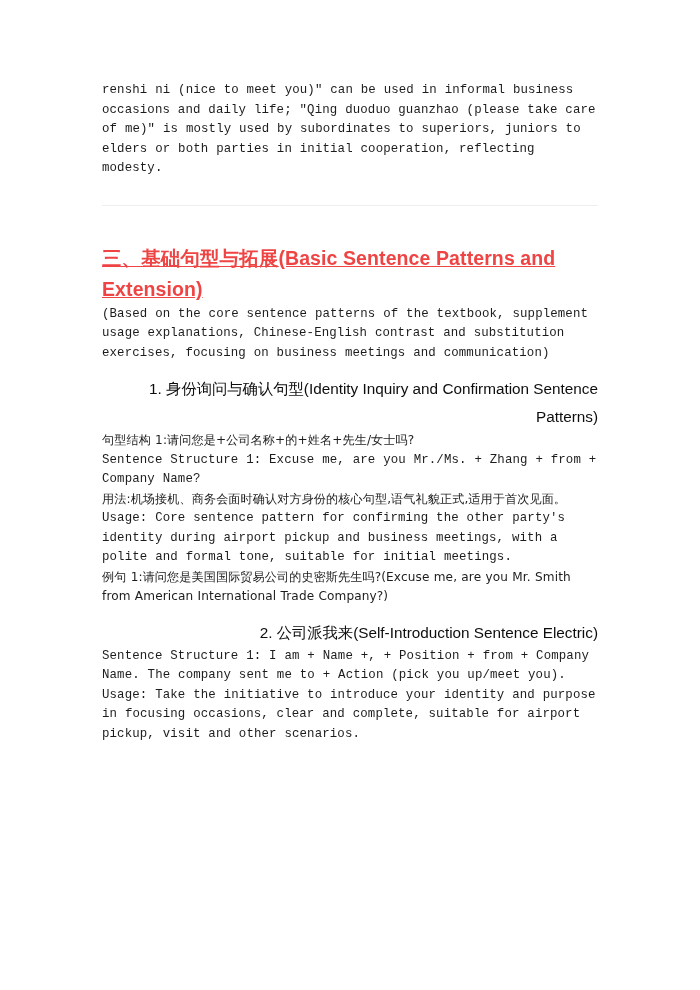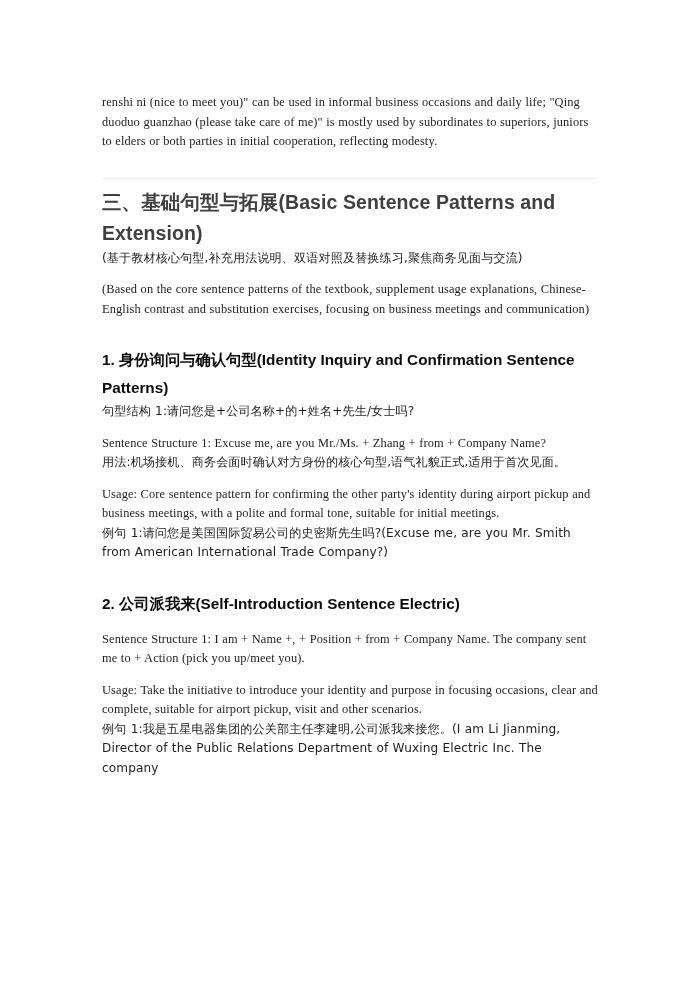--- a/index.html
+++ b/index.html
@@ -32,55 +32,57 @@
   
   p.para {
     margin: 0 0 0 0;
     font-size: 12.4px;
     line-height: 19.5px;
     color: #1c1c1c;
     letter-spacing: 0.01em;
     text-align: left;
     word-spacing: 0.02em;
   }
-  p.para.en { font-family: Liberation Serif, serif; margin-top: 12px; }
+  p.para.en { font-family: Liberation Mono, monospace; }
   p.para.zh {
     font-family: "DejaVu Sans", "Liberation Sans", sans-serif;
     font-size: 12.1px;
     line-height: 19.5px;
   }
 
   hr.rule {
     border: 0;
     height: 1px;
     background: #eeeef0;
     margin: 26px 0 0 0;
     width: 496px;
   }
 
   h2.h-main {
-    margin: 8px 0 0 0;
+    margin: 37px 0 0 0;
     font-size: 19.5px;
     line-height: 31px;
     font-weight: bold;
-    color: #404040;
+    color: #ef4444;
     letter-spacing: 0.005em;
     font-family: "DejaVu Sans", "Liberation Sans", sans-serif;
+    text-decoration: underline;
   }
   h2.h-main .latin {
     font-family: "Liberation Sans", "DejaVu Sans", sans-serif;
   }
 
   h3.h-sub {
-    margin: 27px 0 0 0;
+    margin: 12px 0 0 0;
     font-size: 15.3px;
     line-height: 27px;
-    font-weight: bold;
+    font-weight: normal;
     color: #0d0d0d;
     font-family: "DejaVu Sans", "Liberation Sans", sans-serif;
+    text-align: right;
   }
   h3.h-sub .latin {
     font-family: "Liberation Sans", "DejaVu Sans", sans-serif;
   }
 
   .mt-desc { margin-top: 14px; }
   .mt-14   { margin-top: 14px; }
   .mt-16   { margin-top: 16px; }
   .mt-18   { margin-top: 18px; }
 </style>
@@ -89,21 +91,20 @@
 
 <div class="page">
   <div class="content">
 
     <p class="para en">renshi ni (nice to meet you)" can be used in informal business occasions and daily life; "Qing duoduo guanzhao (please take care of me)" is mostly used by subordinates to superiors, juniors to elders or both parties in initial cooperation, reflecting modesty.</p>
 
     <hr class="rule">
 
     <h2 class="h-main"><span>三、基础句型与拓展</span><span class="latin">(Basic Sentence Patterns and Extension)</span></h2>
 
-    <p class="para zh mt-desc">(基于教材核心句型,补充用法说明、双语对照及替换练习,聚焦商务见面与交流)</p>
 
     <p class="para en mt-16">(Based on the core sentence patterns of the textbook, supplement usage explanations, Chinese-English contrast and substitution exercises, focusing on business meetings and communication)</p>
 
     <h3 class="h-sub"><span class="latin">1. </span><span>身份询问与确认句型</span><span class="latin">(Identity Inquiry and Confirmation Sentence Patterns)</span></h3>
 
     <p class="para zh mt-16">句型结构 1:请问您是+公司名称+的+姓名+先生/女士吗?</p>
 
     <p class="para en mt-16">Sentence Structure 1: Excuse me, are you Mr./Ms. + Zhang + from + Company Name?</p>
 
     <p class="para zh mt-16">用法:机场接机、商务会面时确认对方身份的核心句型,语气礼貌正式,适用于首次见面。</p>
@@ -114,16 +115,15 @@
 
 
     <h3 class="h-sub"><span class="latin">2. </span><span>公司派我来</span><span class="latin">(Self-Introduction Sentence Electric)</span></h3>
 
 
     <p class="para en mt-16">Sentence Structure 1: I am + Name +, + Position + from + Company Name. The company sent me to + Action (pick you up/meet you).</p>
 
 
     <p class="para en mt-16">Usage: Take the initiative to introduce your identity and purpose in focusing occasions, clear and complete, suitable for airport pickup, visit and other scenarios.</p>
 
-    <p class="para zh mt-16">例句 1:我是五星电器集团的公关部主任李建明,公司派我来接您。(I am Li Jianming, Director of the Public Relations Department of Wuxing Electric Inc. The company</p>
 
   </div>
 </div>
 
 </body></html>

